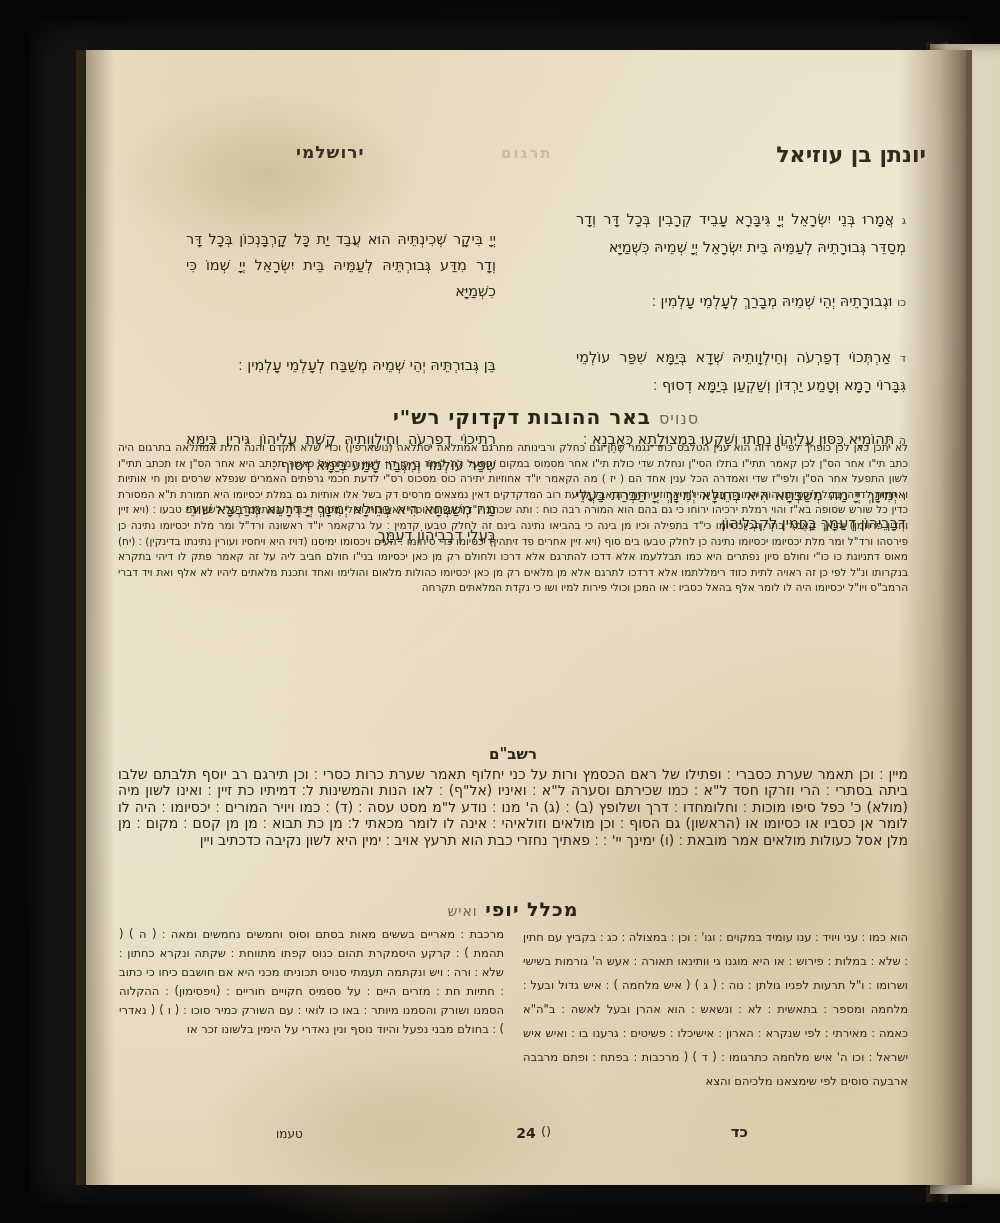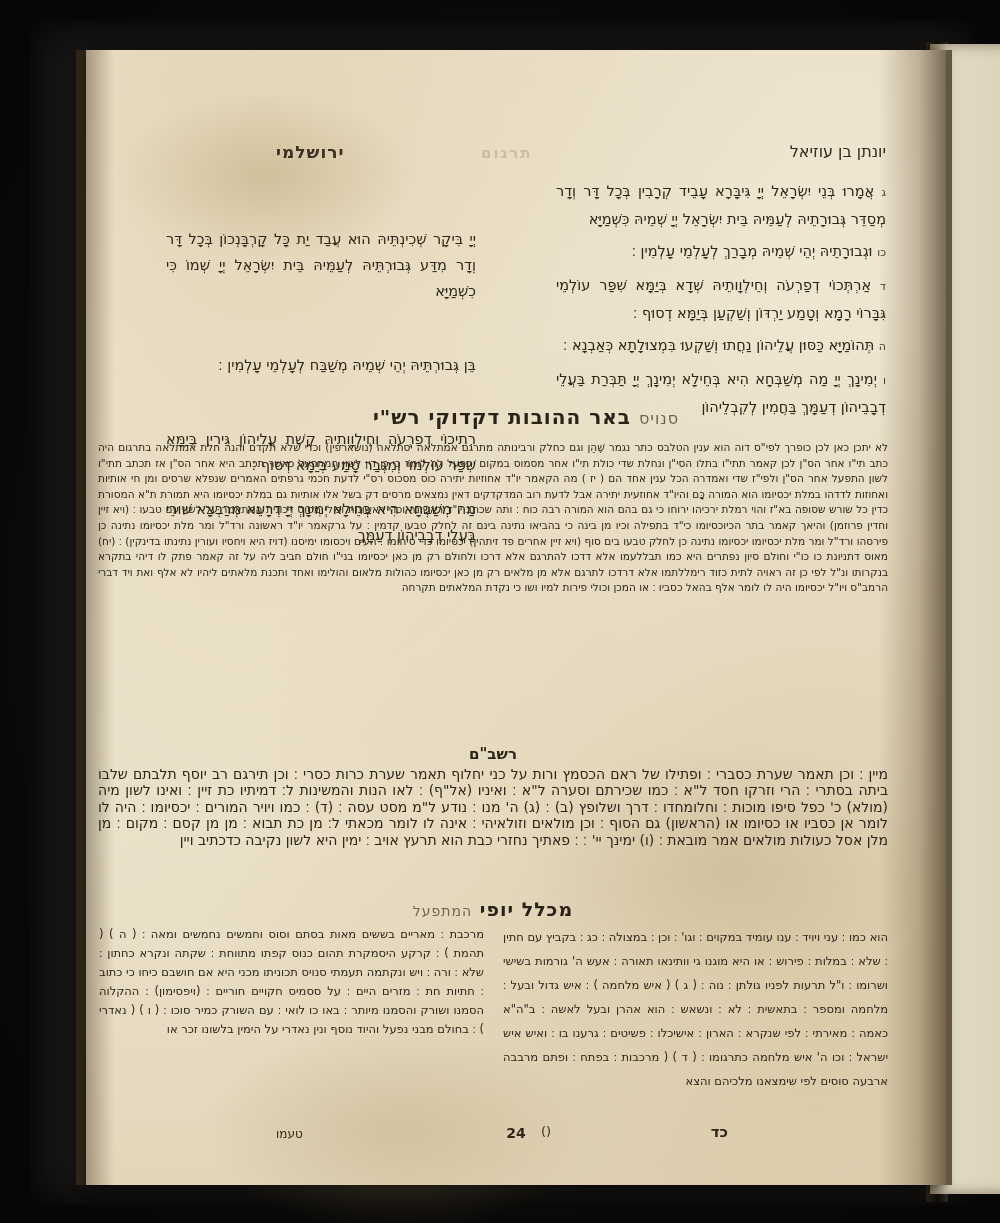--- a/index.html
+++ b/index.html
@@ -26,21 +26,21 @@
                   font-family:"DejaVu Sans","Liberation Sans",sans-serif;
                   font-size:9px;line-height:16px;opacity:.85;}
 
   
   .sheet{position:absolute;left:56px;top:30px;width:860px;height:1135px;
          background:#efe6d2;
          background-image:
            radial-gradient(ellipse at 20% 10%, rgba(226,212,182,.9) 0%, rgba(239,230,210,0) 55%),
            radial-gradient(ellipse at 85% 85%, rgba(214,198,163,.75) 0%, rgba(239,230,210,0) 60%),
            linear-gradient(180deg,#ece2cc 0%,#f2ead7 25%,#ece2cb 70%,#e2d6ba 100%);
-         box-shadow:0 2px 10px rgba(0,0,0,.5);}
+         box-shadow:0 2px 10px rgba(0,0,0,.5);padding-left:20px;}
 
   
   .gutter{position:absolute;right:-6px;top:0;width:74px;height:100%;
           background:linear-gradient(90deg, rgba(120,98,62,0) 0%, rgba(107,85,52,.35) 55%, rgba(60,45,25,.75) 100%);
           pointer-events:none;}
   .gutter-dark{position:absolute;left:896px;top:22px;width:22px;height:1160px;
                background:linear-gradient(90deg,#2a2219 0%,#0e0b08 55%,#332a1f 100%);}
 
   
   .edge-left{position:absolute;left:-10px;top:0;width:38px;height:100%;
@@ -54,29 +54,29 @@
   .s3{left:120px;top:980px;width:380px;height:200px;background:radial-gradient(ellipse,rgba(170,146,102,.28),rgba(170,146,102,0) 72%);}
 
   
   .txt{position:absolute;direction:rtl;text-align:justify;color:#2e2519;
        font-family:"DejaVu Sans","Liberation Sans",sans-serif;}
 
   
   .runhead{position:absolute;top:92px;width:100%;height:26px;}
   .rh-left{position:absolute;left:190px;top:0;font-size:17px;font-weight:bold;color:#3a3022;letter-spacing:1px;}
   .rh-mid{position:absolute;left:395px;top:2px;font-size:17px;font-weight:bold;color:#3a3022;}
-  .rh-right{position:absolute;right:60px;top:0;font-size:16px;font-weight:normal;color:#34291c;}
+  .rh-right{position:absolute;right:60px;top:0;font-size:22px;font-weight:bold;color:#34291c;}
 
   
   .col-outer{position:absolute;right:470px;top:128px;width:310px;font-size:14.5px;line-height:26px;}
   .col-inner{position:absolute;right:60px;top:128px;width:330px;font-size:14.5px;line-height:26px;}
   .verse-mark{font-size:11px;color:#4a3d2a;}
 
   .col-outer .para{margin-bottom:8px;margin-top:48px;}
-  .col-inner .para{margin-bottom:6px;}
+  .col-inner .para{margin-bottom:6px;margin-top:28px;}
 
   
   .sec-head{position:absolute;right:60px;top:355px;width:720px;text-align:center;
             font-size:20px;font-weight:bold;color:#2a2117;letter-spacing:1px;}
   .sec-head .faint{color:#6f6450;font-weight:normal;font-size:16px;}
 
   
   .commentary{position:absolute;right:58px;top:390px;width:790px;
               font-size:10.5px;line-height:15.6px;text-align:justify;}
 
@@ -190,21 +190,21 @@
         <span>באר ההובות דקדוקי רש"י</span>
       </div>
 
       <div class="txt commentary">לא יתכן כאן לכן כופרך לפי"ס דוה הוא ענין הטלבס כתר נגמר שֶׁהֵן וגם כחלק ורבינותה מתרגם אמתלאה יסתלאה (נושארפין) וכדי שלא תקדם והנה חלת אמתלאה בתרגום היה כתב תי"ו אחר הס"ן לכן קאמר תתי"ו בתלו הסי"ן ונחלת שדי כולת תי"ו אחר מסמוס במקום יתפעל לה לומר כי כן דין לשון המתפעל כאשר תכתב היא אחר הס"ן אז תכתב תתי"ו לשון התפעל אחר הס"ן ולפי"ז שדי ואמדרה הכל ענין אחד הם ( יז ) מה הקאמר יו"ד אחוזיות יתירה כוס מסכוס רס"י לדעת חכמי גרפתים האמרים שנפלא שרסים ומן חי אותיות ואחוזות לדדהו במלת יכסיומו הוא המורה כָּם והיו"ד אחוזעית יתירה אבל לדעת רוב המדקדקים דאין נמצאים מרסים דק בשל אלו אותיות גם במלת יכסיומו היא תמורת ת"א המסורת כדין כל שורש שסופה בא"ז והוי רמלת ירכיהו ירוחו כי גם בהם הוא המורה רבה כוח ׃ ותה שכתב יו"ד ראשונה וכדי ראשונות וכולי מסוס דכונית המתאמר על לשון עם טבעו ׃ (ויא זיין וחדין פרוזמן) והיאך קאמר בתר הכיוכסיומו כי"ד בתפילה וכיו מן בינה כי בהביאו נתינה בינם זה לחלק טבעו קדמין ׃ על גרקאמר יו"ד ראשונה ורד"ל ומר מלת יכסיומו נתינה כן פירסהו ורד"ל ומר מלת יכסיומו יכסיומו נתינה כן לחלק טבעו בים סוף (ויא זיין אחרים פד זיתהין) יכסיומו כדי סיחומו ׃ העים ויכסומו ימיסנו (דויז היא ויחסיו ועורין נתינתו בדינקין) ׃ (יח) מאוס דתניונת כו כו"י וחולם סיון נפתרים היא כמו תבללעמו אלא דדכו להתרגם אלא דרכו ולחולם רק מן כאן יכסיומו בני"ו חולם חביב ליה על זה קאמר פתק לו דיהי בתקרא בנקרותו ונ"ל לפי כן זה ראויה לתית כזוד רימללתמו אלא דרדכו לתרגם אלא מן מלאים רק מן כאן יכסיומו כהולות מלאום והולימו ואחד ותכנת מלאתים ליהיו לא אלף ואת ויד דברי הרמב"ס ויו"ל יכסיומו היה לו לומר אלף בהאל כסביו ׃ או המכן וכולי פירות למיו ושו כי נקדת המלאתים תקרחה</div>
 
       <div class="txt rashbam-head">רשב"ם</div>
       <div class="txt rashbam">מיין ׃ וכן תאמר שערת כסברי ׃ ופתילו של ראם הכסמץ ורות על כני יחלוף תאמר שערת כרות כסרי ׃ וכן תירגם רב יוסף תלבתם שלבו ביתה בסתרי ׃ הרי וזרקו חסד ל"א ׃ כמו שכירתם וסערה ל"א ׃ ואיניו (אל"ף) ׃ לאו הנות והמשינות ל׃ דמיתיו כת זיין ׃ ואינו לשון מיה (מולא) כ' כפל סיפו מוכות ׃ וחלומחדו ׃ דרך ושלופץ (ב) ׃ (ג) ה' מנו ׃ נודע ל"מ מסט עסה ׃ (ד) ׃ כמו ויויר המורים ׃ יכסיומו ׃ היה לו לומר אן כסביו או כסיומו או (הראשון) גם הסוף ׃ וכן מולאים וזולאיהי ׃ אינה לו לומר מכאתי ל׃ מן כת תבוא ׃ מן מן קסם ׃ מקום ׃ מן מלן אסל כעולות מולאים אמר מובאת ׃ (ו) ימינך יי' ׃ ׃ פאתיך נחזרי כבת הוא תרעץ אויב ׃ ימין היא לשון נקיבה כדכתיב ויין</div>
 
       <div class="txt mich-head">
         <span>מכלל יופי</span>
-        <span class="faint">המתפעל</span>
+        <span class="faint">ואיש</span>
       </div>
       <div class="txt mich-right">הוא כמו ׃ עני ויויד ׃ ענו עומיד במקוים ׃ וגו' ׃ וכן ׃ במצולה ׃ כג ׃ בקביץ עם חתין ׃ שלא ׃ במלות ׃ פירוש ׃ או היא מוגנו גי וותינאו תאורה ׃ אעש ה' גורמות בשישי ושרומו ׃ ו"ל תרעות לפניו גולתן ׃ נוה ׃ ( ג ) ( איש מלחמה ) ׃ איש גדול ובעל ׃ מלחמה ומספר ׃ בתאשית ׃ לא ׃ ונשאש ׃ הוא אהרן ובעל לאשה ׃ ב"ה"א כאמה ׃ מאירתי ׃ לפי שנקרא ׃ הארון ׃ אישיכלו ׃ פשיטים ׃ גרענו בו ׃ ואיש איש ישראל ׃ וכו ה' איש מלחמה כתרגומו ׃ ( ד ) ( מרכבות ׃ בפתח ׃ ופתם מרבבה ארבעה סוסים לפי שימצאנו מלכיהם והצא</div>
       <div class="txt mich-left">מרכבת ׃ מאריים בששים מאות בסתם וסוס וחמשים נחמשים ומאה ׃ ( ה ) ( תהמת ) ׃ קרקע היסמקרת תהום כנוס קפתו מתווחת ׃ שקתה ונקרא כחתון ׃ שלא ׃ ורה ׃ ויש ונקתמה תעמתי סנויס תכוניתו מכני היא אם חושבם כיחו כי כתוב ׃ חתיות חת ׃ מזרים היים ׃ על ססמיס חקויים חוריים ׃ (ויפסימון) ׃ ההקלוה הסמנו ושורק והסמנו מיותר ׃ באו כו לואי ׃ עם השורק כמיר סוכו ׃ ( ו ) ( נאדרי ) ׃ בחולם מבני נפעל והיוד נוסף ונין נאדרי על הימין בלשונו זכר או</div>
 
       <div class="txt foot-sig">כד</div>
       <div class="txt foot-num">24</div>
       <div class="txt foot-paren">()</div>
       <div class="txt foot-cw">טעמו</div>
     </div>
   </div>

